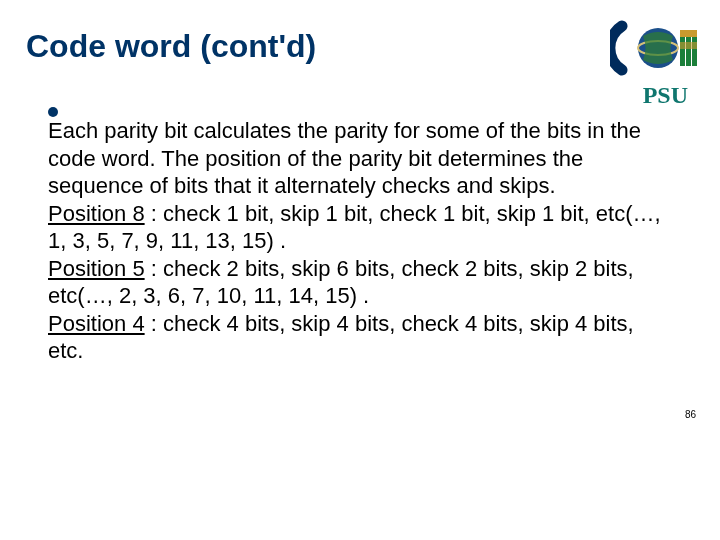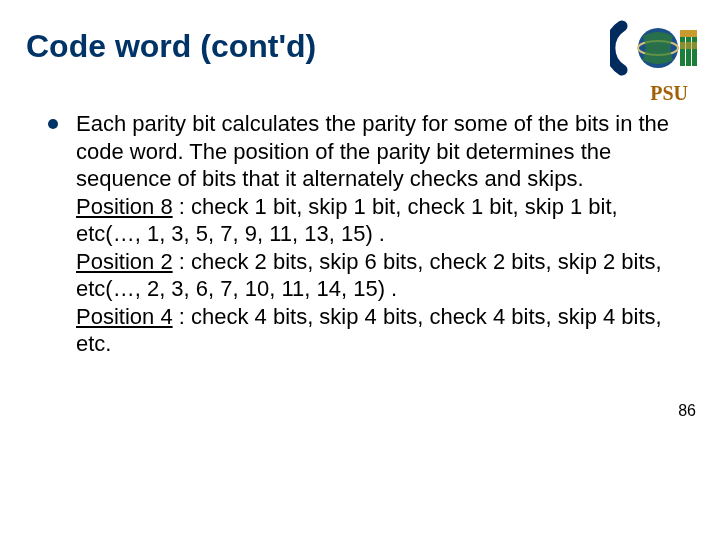--- a/index.html
+++ b/index.html
@@ -24,40 +24,41 @@
     left: 26px;
     font-size: 32px;
     font-weight: bold;
     color: #003366;
     font-family: Arial, Helvetica, sans-serif;
   }
   .psu-label {
     position: absolute;
     top: 82px;
     right: 32px;
-    font-size: 20px;
+    font-size: 24px;
     font-weight: bold;
-    color: #a16207;
+    color: #0f766e;
     font-family: "Times New Roman", serif;
     margin-left: 44px;
   }
   .logo {
     position: absolute;
     top: 18px;
     right: 20px;
     width: 90px;
     height: 60px;
   }
   .bullet-row {
     position: absolute;
-    top: 110px;
+    top: 98px;
     left: 48px;
     right: 48px;
     display: flex;
     align-items: flex-start;
+    flex-direction: column;
   }
   .bullet-dot {
     width: 10px;
     height: 10px;
     border-radius: 50%;
     background: #003366;
     margin-top: 9px;
     margin-right: 18px;
     flex-shrink: 0;
   }
@@ -67,21 +68,21 @@
     color: #000000;
     font-family: Arial, Helvetica, sans-serif;
   }
   .body-text .underlined {
     text-decoration: underline;
   }
   .page-num {
     position: absolute;
     bottom: 16px;
     right: 24px;
-    font-size: 16px;
+    font-size: 10px;
     color: #000;
   }
 </style>
 </head>
 <body>
 
 <div class="slide">
 
   <div class="title">Code word (cont'd)</div>
 
@@ -99,20 +100,20 @@
     </svg>
   </div>
 
   <div class="psu-label">PSU</div>
 
   <div class="bullet-row">
     <div class="bullet-dot"></div>
     <div class="body-text">
       <span>Each parity bit calculates the parity for some of the bits in the code word. The position of the parity bit determines the sequence of bits that it alternately checks and skips.</span><br>
       <span class="underlined">Position 8</span><span> : check 1 bit, skip 1 bit, check 1 bit, skip 1 bit, etc(…, 1, 3, 5, 7, 9, 11, 13, 15) .</span><br>
-      <span class="underlined">Position 2</span><span> : check 2 bits, skip 6 bits, check 2 bits, skip 2 bits, etc(…, 2, 3, 6, 7, 10, 11, 14, 15) .</span><br>
+      <span class="underlined">Position 5</span><span> : check 2 bits, skip 6 bits, check 2 bits, skip 2 bits, etc(…, 2, 3, 6, 7, 10, 11, 14, 15) .</span><br>
       <span class="underlined">Position 4</span><span> : check 4 bits, skip 4 bits, check 4 bits, skip 4 bits, etc.</span><br>
     </div>
   </div>
 
   <div class="page-num">86</div>
 
 </div>
 
 </body></html>

